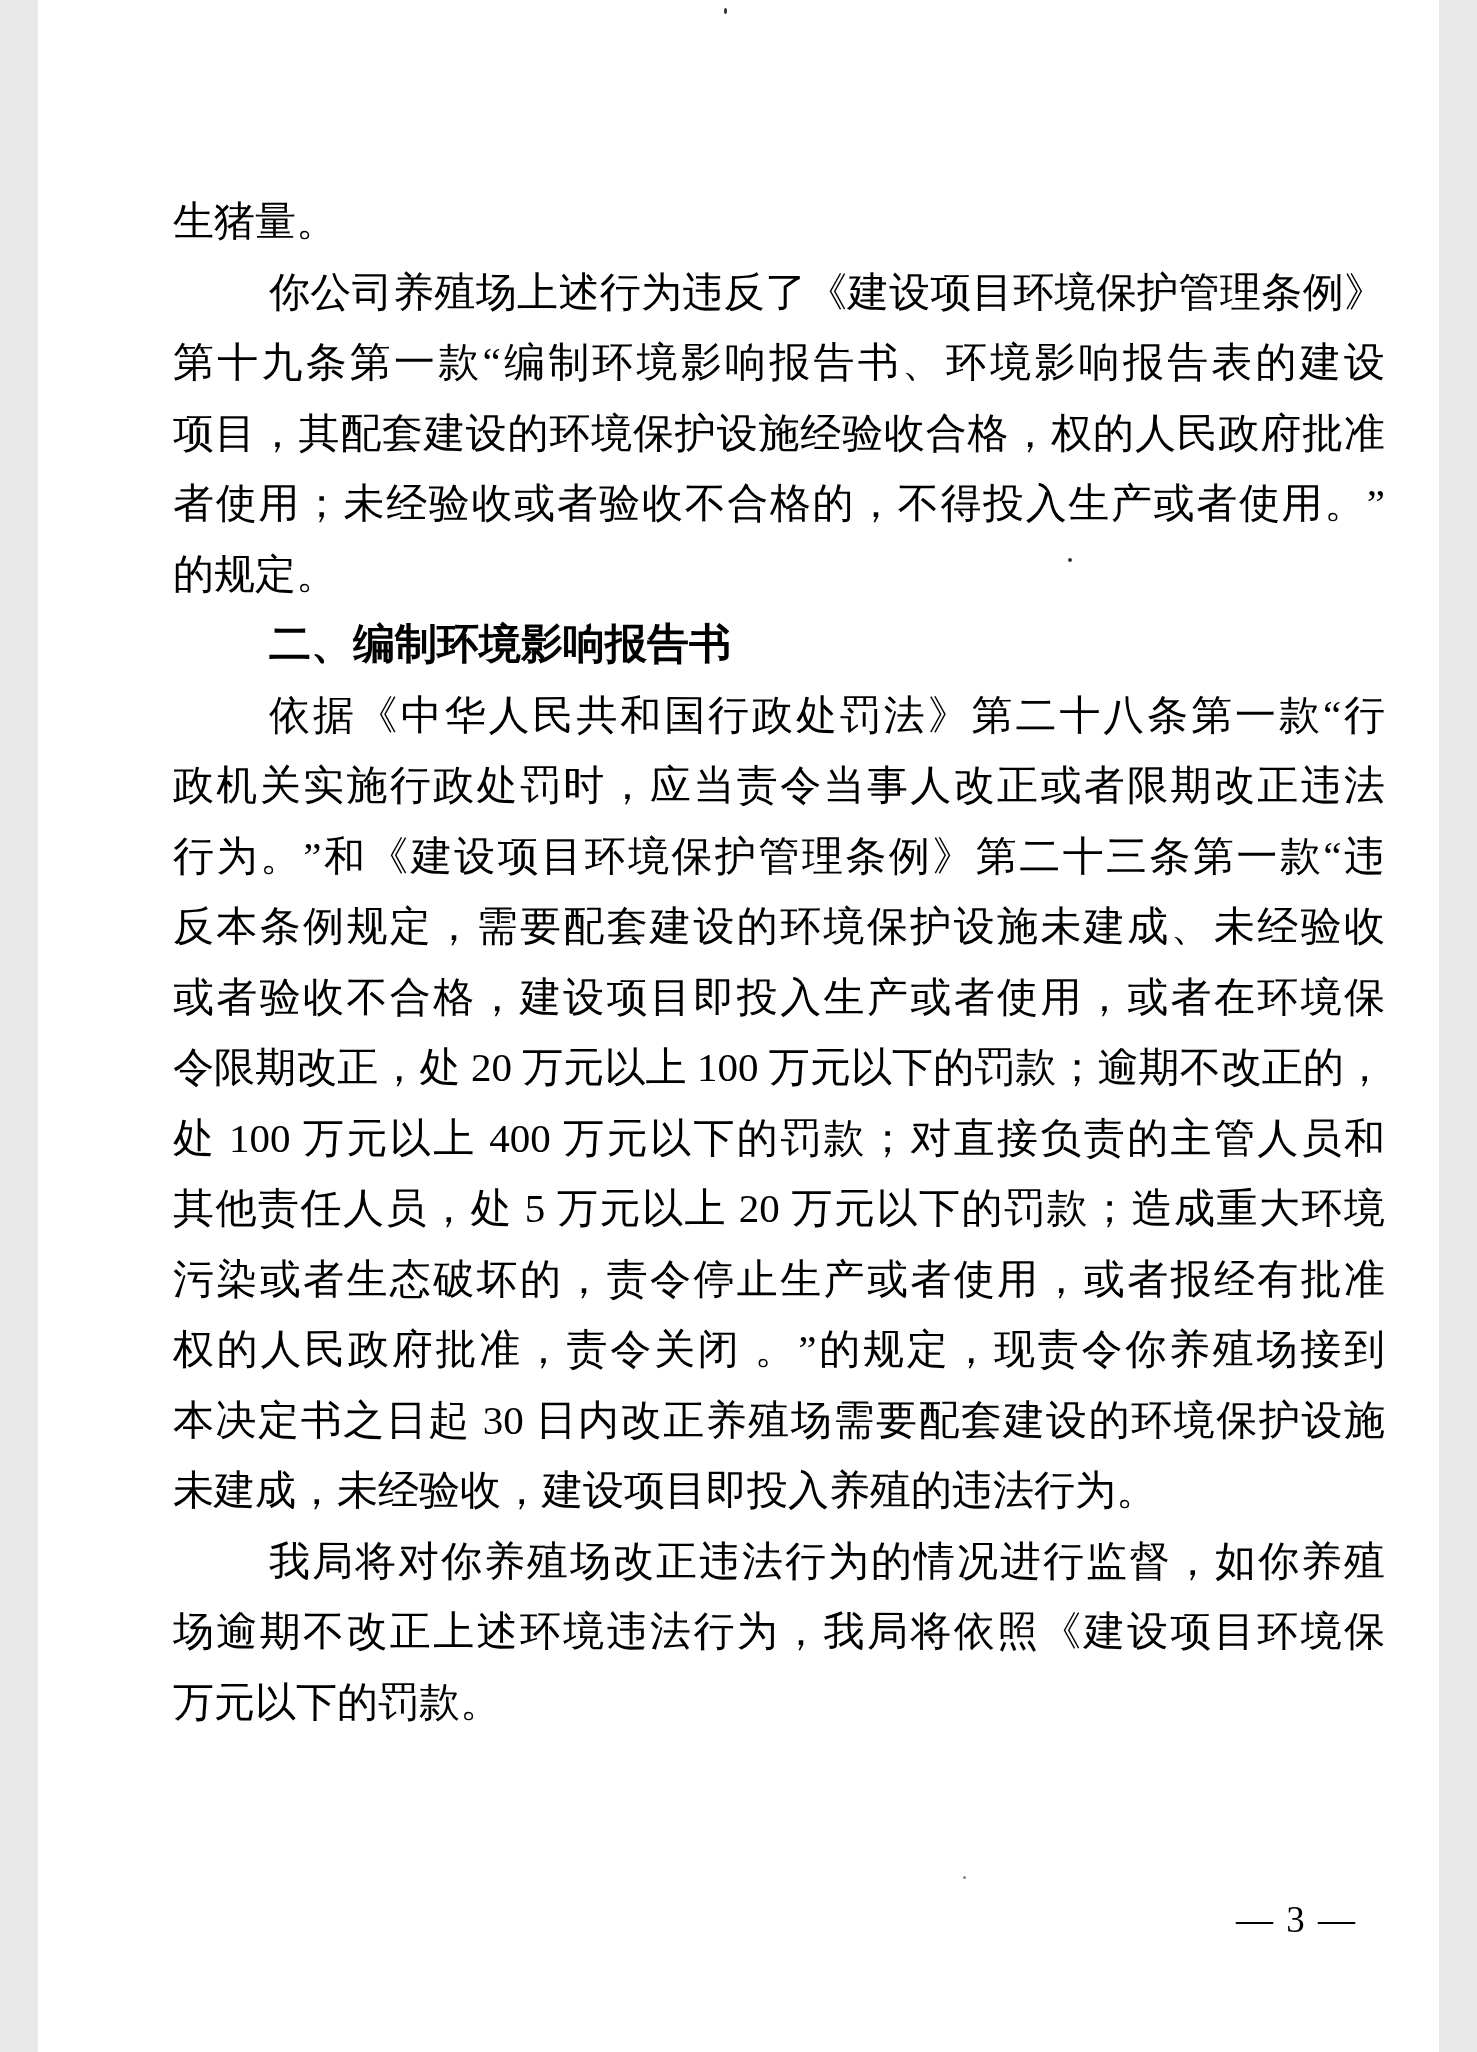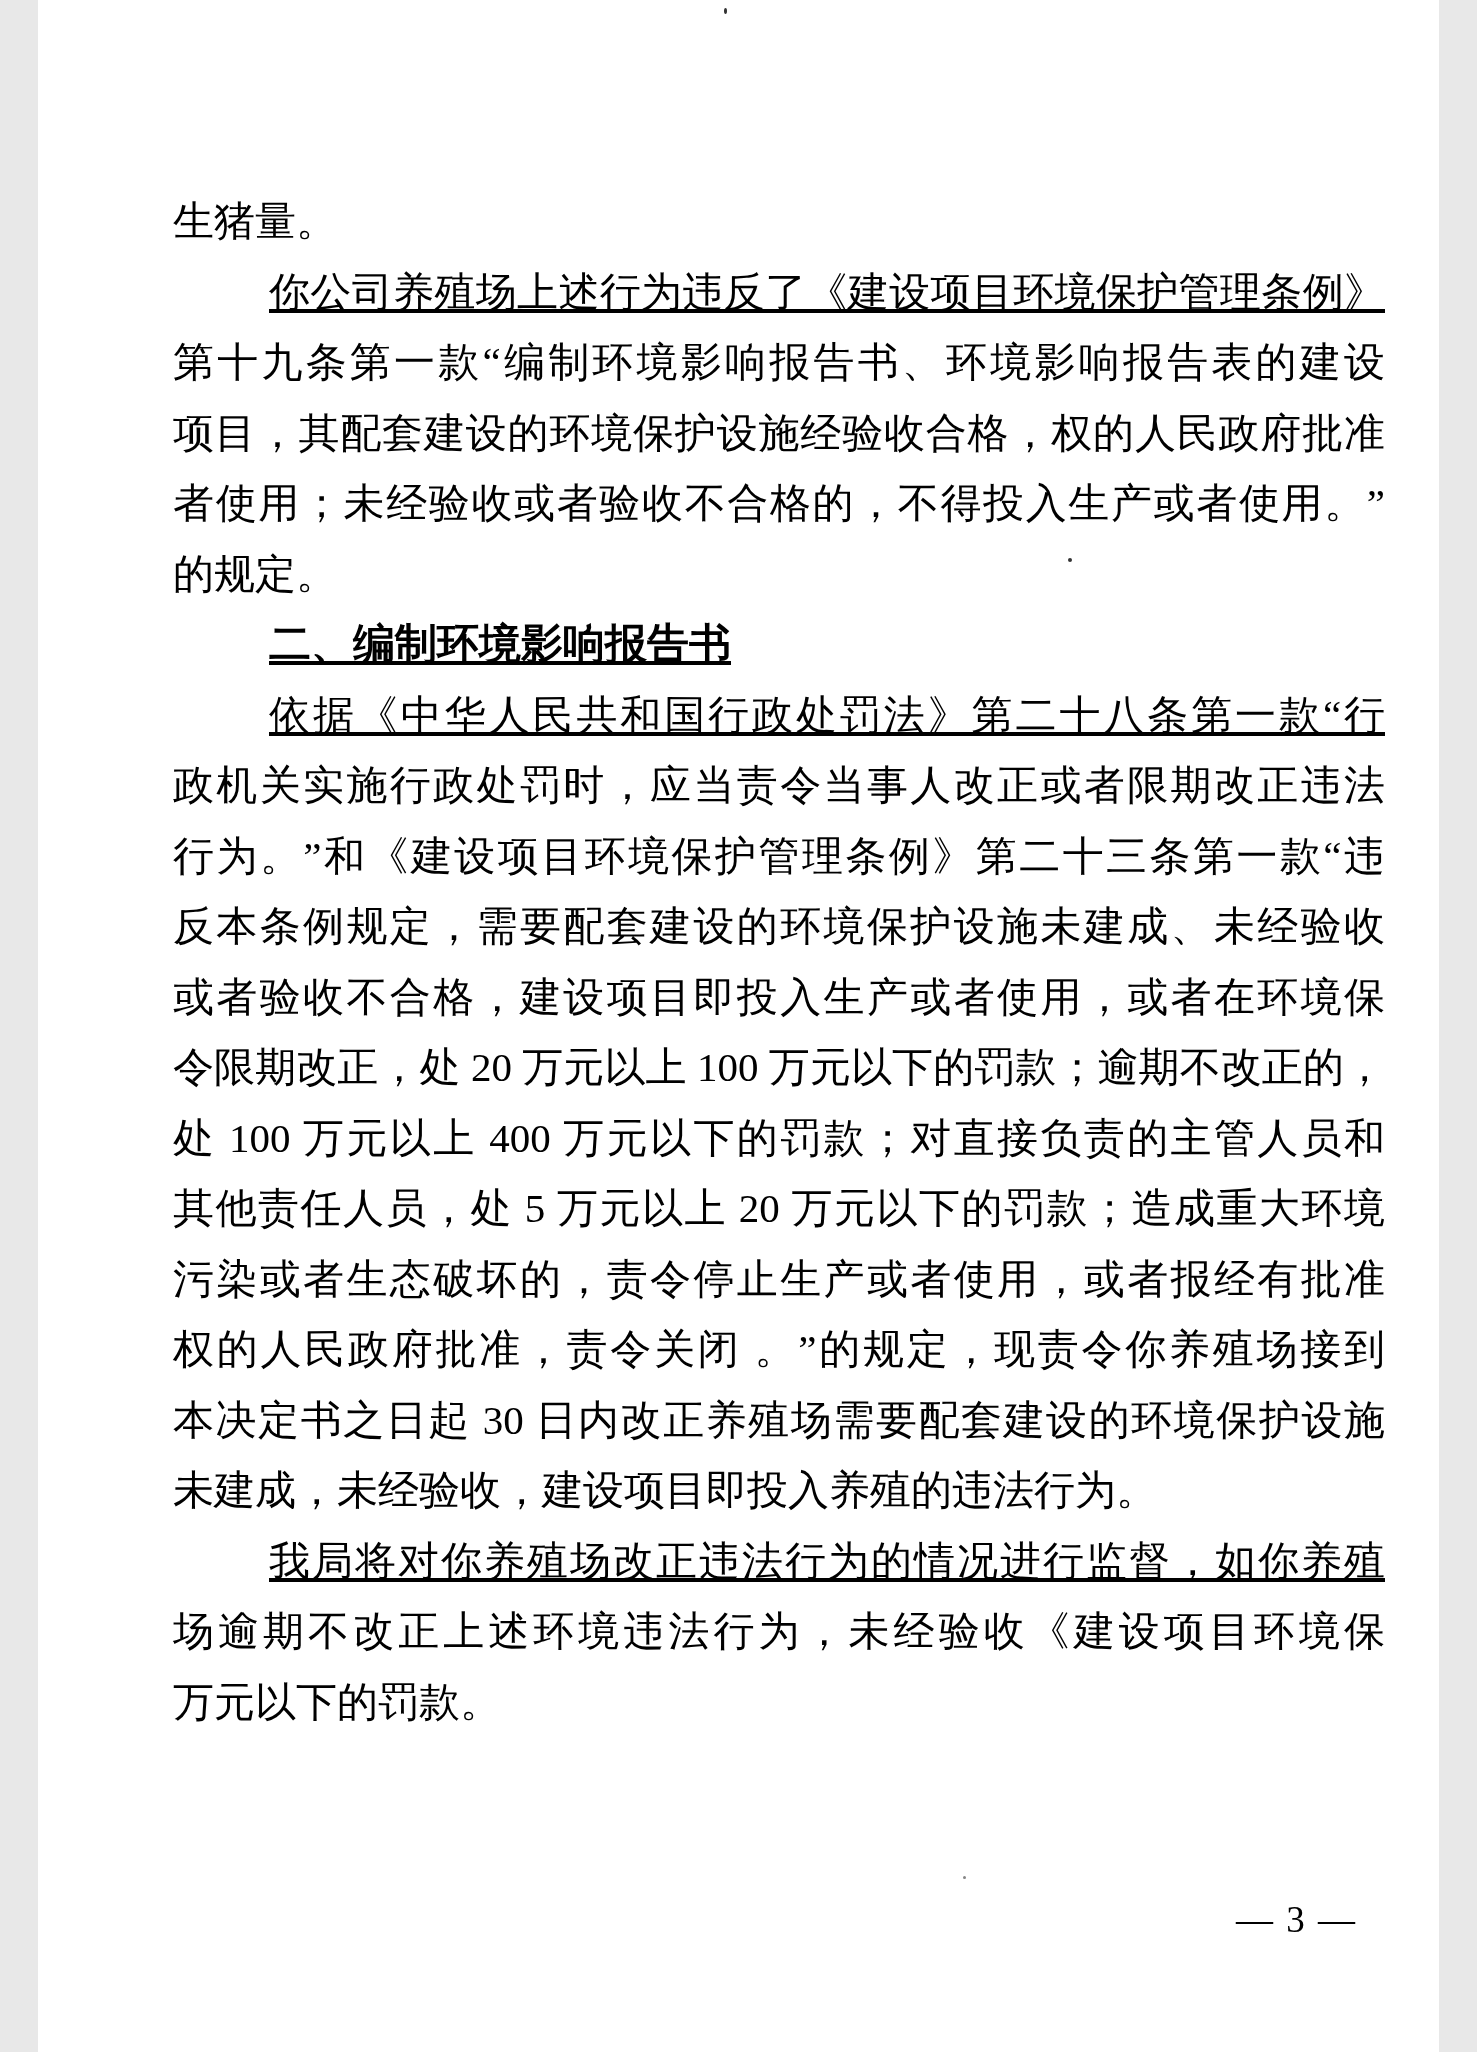--- a/index.html
+++ b/index.html
@@ -31,21 +31,20 @@
     text-justify: inter-ideograph;
     white-space: nowrap;
     color: #000;
     -webkit-font-smoothing: none;
   }
   .line.last {
     text-align-last: left;
   }
   .line.indent {
     text-indent: 96px;
-    text-decoration: underline;
   }
   .line.heading {
     font-weight: bold;
     font-size: 42px;
     text-align-last: left;
   }
   .page-number {
     position: absolute;
     left: 1198px;
     top: 1898px;
@@ -85,18 +84,18 @@
       <div class="line">反本条例规定，需要配套建设的环境保护设施未建成、未经验收</div>
       <div class="line">或者验收不合格，建设项目即投入生产或者使用，或者在环境保</div>
       <div class="line">令限期改正，处 20 万元以上 100 万元以下的罚款；逾期不改正的，</div>
       <div class="line">处 100 万元以上 400 万元以下的罚款；对直接负责的主管人员和</div>
       <div class="line">其他责任人员，处 5 万元以上 20 万元以下的罚款；造成重大环境</div>
       <div class="line">污染或者生态破坏的，责令停止生产或者使用，或者报经有批准</div>
       <div class="line">权的人民政府批准，责令关闭 。”的规定，现责令你养殖场接到</div>
       <div class="line">本决定书之日起 30 日内改正养殖场需要配套建设的环境保护设施</div>
       <div class="line last">未建成，未经验收，建设项目即投入养殖的违法行为。</div>
       <div class="line indent">我局将对你养殖场改正违法行为的情况进行监督，如你养殖</div>
-      <div class="line">场逾期不改正上述环境违法行为，未经验收《建设项目环境保</div>
+      <div class="line">场逾期不改正上述环境违法行为，我局将依照《建设项目环境保</div>
       <div class="line last">万元以下的罚款。</div>
     </div>
 
   <div class="page-number">— 3 —</div>
 </div>
 
 </body></html>

